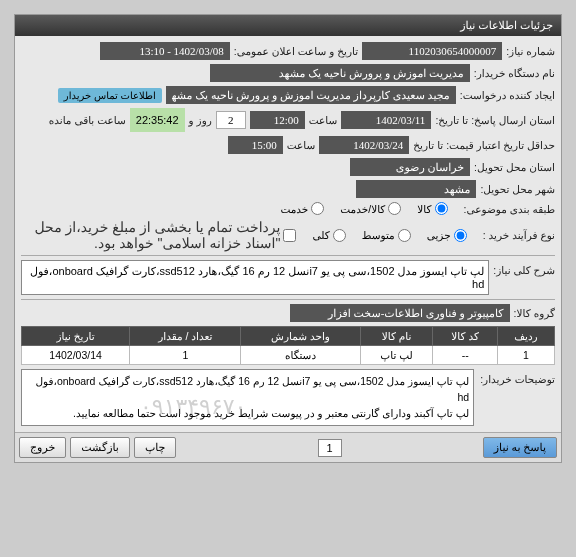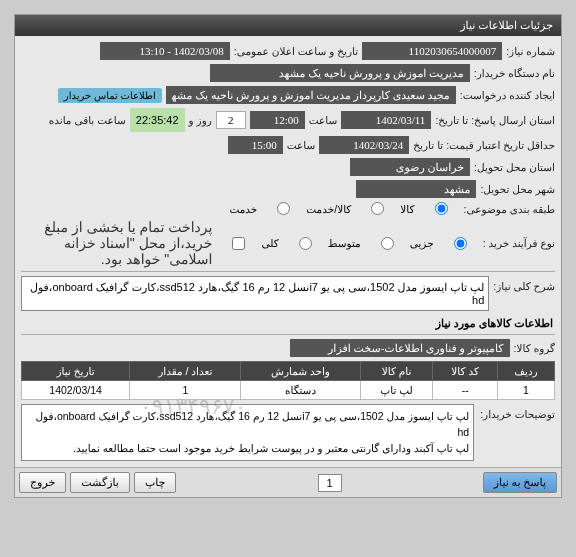--- a/index.html
+++ b/index.html
@@ -60,21 +60,21 @@
   font-size: 10px;
   border-radius: 2px;
   cursor: pointer;
 }
 .countdown {
   background: #b8e0a8;
   padding: 6px 6px;
   font-size: 11px;
 }
 .radio-row { display: flex; gap: 16px; align-items: center; }
-.radio-opt { display: flex; align-items: center; gap: 20px; font-size: 10.5px; }
+.radio-opt { display: flex; align-items: center; gap: 3px; font-size: 10.5px; }
 .divider { border-top: 1px solid #aaa; margin: 4px 0; }
 .desc-box {
   background: #fff;
   border: 1px solid #888;
   padding: 4px;
   font-size: 11px;
   min-height: 22px;
 }
 .section-title {
   font-size: 11px;
@@ -254,21 +254,20 @@
           </label>
     </div>
 
     <div class="divider"></div>
 
     <div class="form-row" style="align-items:flex-start">
       <span class="label" style="padding-top:4px">شرح کلی نیاز:</span>
       <div class="desc-box" style="flex:1">لپ تاپ ایسوز مدل 1502،سی پی یو i7نسل 12 رم 16 گیگ،هارد ssd512،کارت گرافیک onboard،فول hd</div>
     </div>
 
-    <div class="section-title">اطلاعات کالاهای مورد نیاز</div>
     <div class="divider"></div>
 
     <div class="form-row">
       <span class="label">گروه کالا:</span>
       <input class="input-box" style="width: 220px;" readonly="" value="کامپیوتر و فناوری اطلاعات-سخت افزار">
     </div>
 
     <table>
       <thead>
         <tr>

